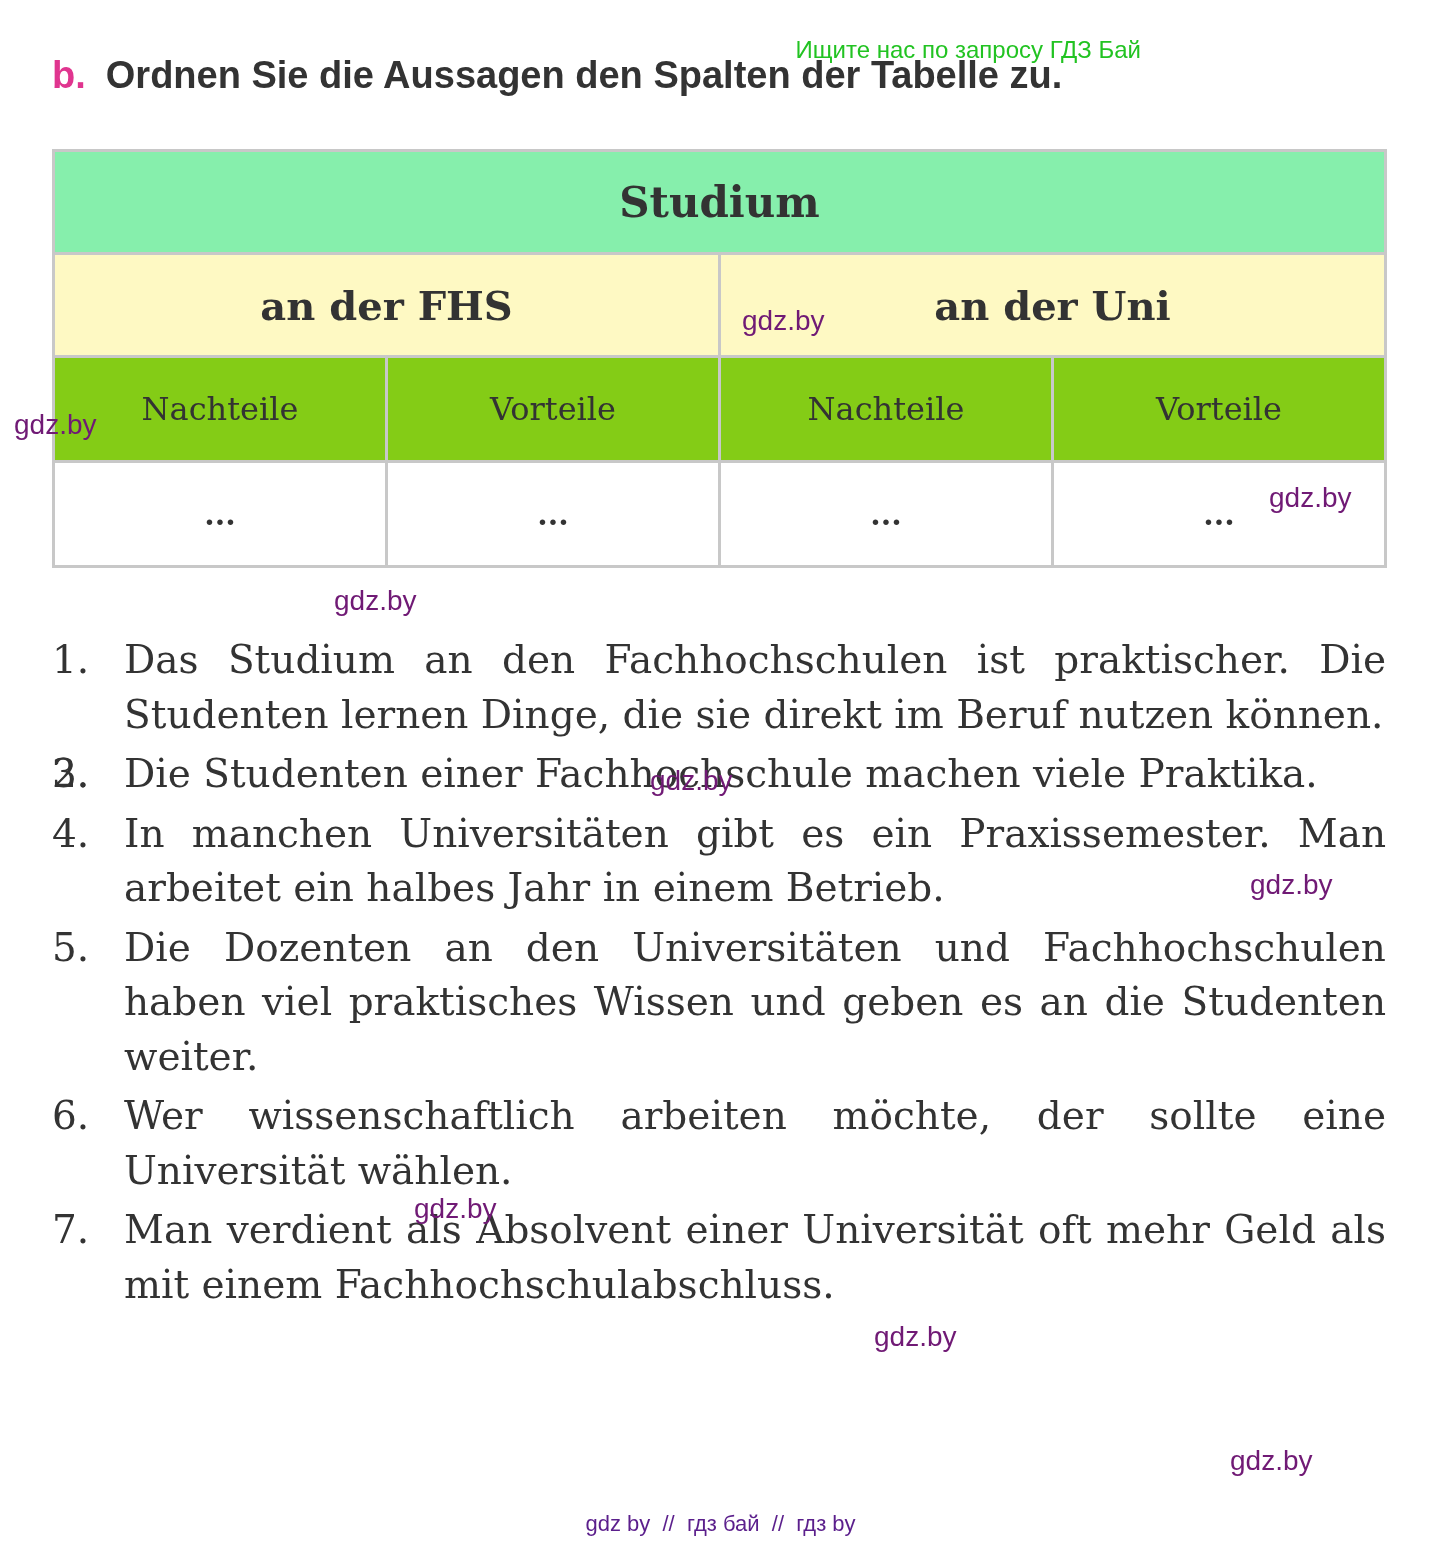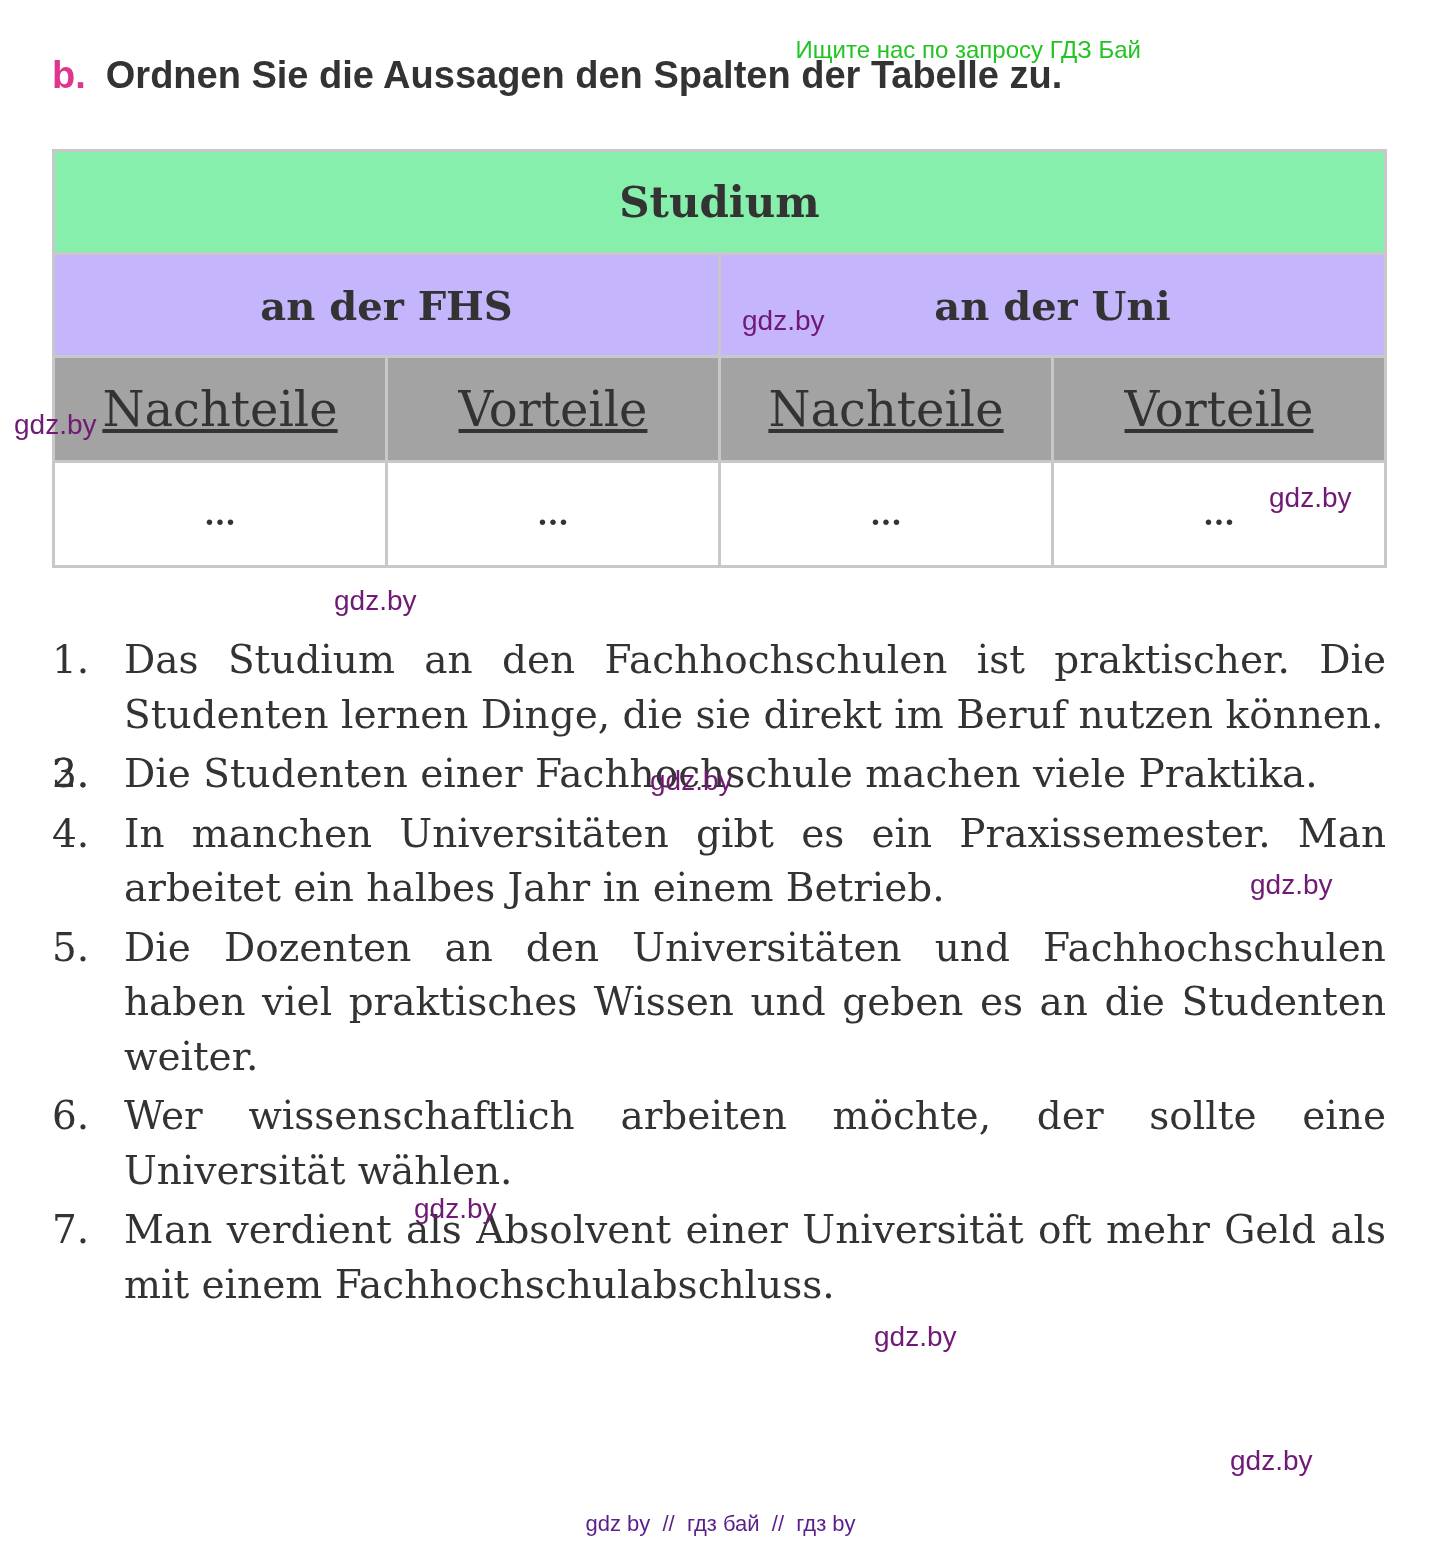--- a/index.html
+++ b/index.html
@@ -4,22 +4,22 @@
 <style>
   html, body { margin: 0; padding: 0; background: #ffffff; }
   body { width: 1441px; height: 1541px; position: relative; overflow: hidden; color: #333333; }
   .top-banner { position: absolute; top: 0; left: 0; width: 1141px; text-align: right; font-family: "Liberation Sans", sans-serif; font-size: 24px; color: #22c322; line-height: 28px; margin-top: 36px; }
   .task-title { position: absolute; top: 52px; left: 52px; font-family: "Liberation Sans", sans-serif; font-weight: bold; font-size: 38px; line-height: 46px; color: #333333; white-space: nowrap; }
   .task-letter { color: #e0358f; margin-right: 20px; }
   .table-wrap { position: absolute; top: 149px; left: 52px; width: 1335px; }
   table.studium { border-collapse: collapse; width: 1335px; table-layout: fixed; font-family: "DejaVu Serif", serif; }
   table.studium td { border: 3px solid #c8c8c8; text-align: center; vertical-align: middle; color: #333333; padding: 0; }
   .row-head td { background: #86efac; height: 100px; font-weight: bold; font-size: 42px; }
-  .row-sub td { background: #c4b5fd; height: 100px; font-weight: bold; font-size: 40px; }
-  .row-cols td { background: #a3a3a3; height: 102px; font-size: 48px; text-decoration: underline; }
+  .row-sub td { background: #fef9c3; height: 100px; font-weight: bold; font-size: 40px; }
+  .row-cols td { background: #84cc16; height: 102px; font-size: 32px; }
   .row-dots td { background: #ffffff; height: 102px; font-size: 30px; font-weight: bold; padding-top: 18px; }
   .wm { position: absolute; font-family: "Liberation Sans", sans-serif; font-size: 28px; color: #701a75; line-height: 32px; white-space: nowrap; }
   .statements { position: absolute; top: 633px; left: 52px; width: 1334px; margin: 0; padding: 0; list-style: none; font-family: "DejaVu Serif", serif; font-size: 39px; line-height: 54.5px; color: #333333; }
   .statement { position: relative; padding-left: 72px; text-align: justify; margin-bottom: 5px; }
   .statement .num { position: absolute; left: 0; top: 0; }
   .footer-links { position: absolute; top: 1510px; left: 0; width: 1441px; text-align: center; font-family: "Liberation Sans", sans-serif; font-size: 22px; color: #5b1f8c; line-height: 28px; }
 </style>
 </head>
 <body>
 

